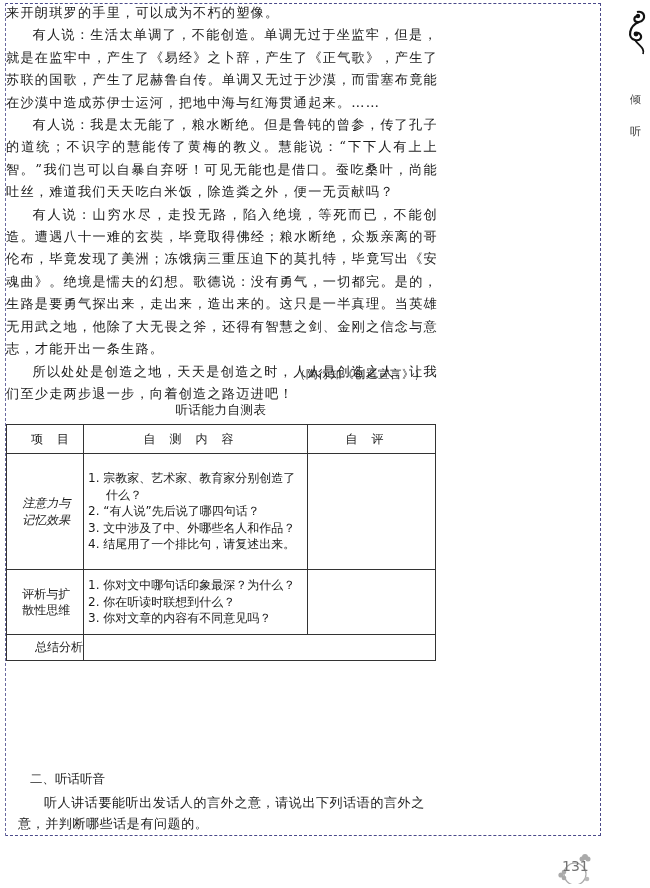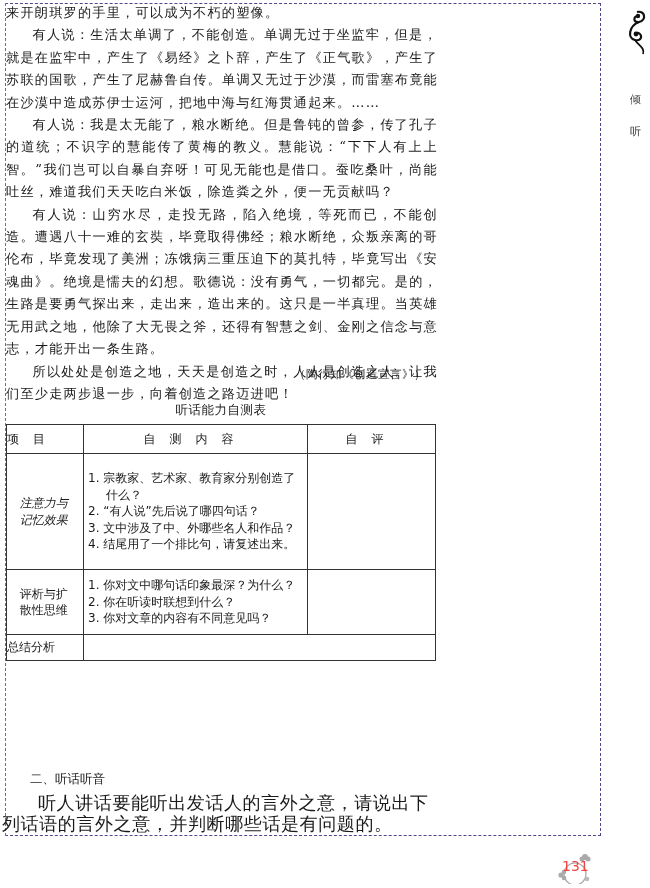--- a/index.html
+++ b/index.html
@@ -11,30 +11,30 @@
   .body-text { position:absolute; left:6px; width:432px; font-family:"DejaVu Serif", serif; font-size:13.2px;
                line-height:22.4px; letter-spacing:1.2px; text-align:justify; }
   .p { margin:0; }
   .indent { text-indent:2em; }
   .cite { position:absolute; left:6px; width:420px; top:367px; text-align:right; font-size:11.5px; letter-spacing:0.5px; }
   .table-title { position:absolute; left:6px; width:430px; top:402px; text-align:center; font-size:12.5px; letter-spacing:0.5px; }
   table.selftest { position:absolute; left:6px; top:424px; width:430px; border-collapse:collapse;
                    font-size:12px; line-height:16.5px; }
   table.selftest td, table.selftest th { border:1.3px solid #333; padding:0; vertical-align:middle; }
   th { font-weight:normal; height:22px; letter-spacing:14px; }
-  .c1 { width:77px; text-align:left; }
+  .c1 { width:77px; text-align:right; }
   .c2 { width:221px; padding:3px 4px !important; }
   .c3 { width:131px; }
   .items { margin:0; padding:0; list-style:none; }
   .items li { padding-left:1.5em; text-indent:-1.5em; }
   .section-title { position:absolute; left:30px; top:771px; font-size:12.5px; }
-  .section-text { position:absolute; left:2px; top:792px; width:432px; font-size:18px; line-height:21px; letter-spacing:0.6px; }
+  .section-text { position:absolute; left:18px; top:792px; width:432px; font-size:13px; line-height:21px; letter-spacing:0.6px; }
   .side-tab { position:absolute; left:630px; font-size:11px; color:#333; }
   .ornament { position:absolute; left:623px; top:8px; width:26px; height:48px; }
-  .page-num { position:absolute; left:562px; top:858px; font-size:14px; color:#ef4444; }
+  .page-num { position:absolute; left:562px; top:858px; font-size:14px; color:#737373; }
   .page-orn { position:absolute; left:555px; top:850px; width:50px; height:34px; }
 </style>
 </head>
 <body>
 
 <div class="frame"></div>
 
 <div class="body-text" style="top:2px;">
   <p class="p">来开朗琪罗的手里，可以成为不朽的塑像。</p>
   <p class="p indent">有人说：生活太单调了，不能创造。单调无过于坐监牢，但是，就是在监牢中，产生了《易经》之卜辞，产生了《正气歌》，产生了苏联的国歌，产生了尼赫鲁自传。单调又无过于沙漠，而雷塞布竟能在沙漠中造成苏伊士运河，把地中海与红海贯通起来。……</p>

